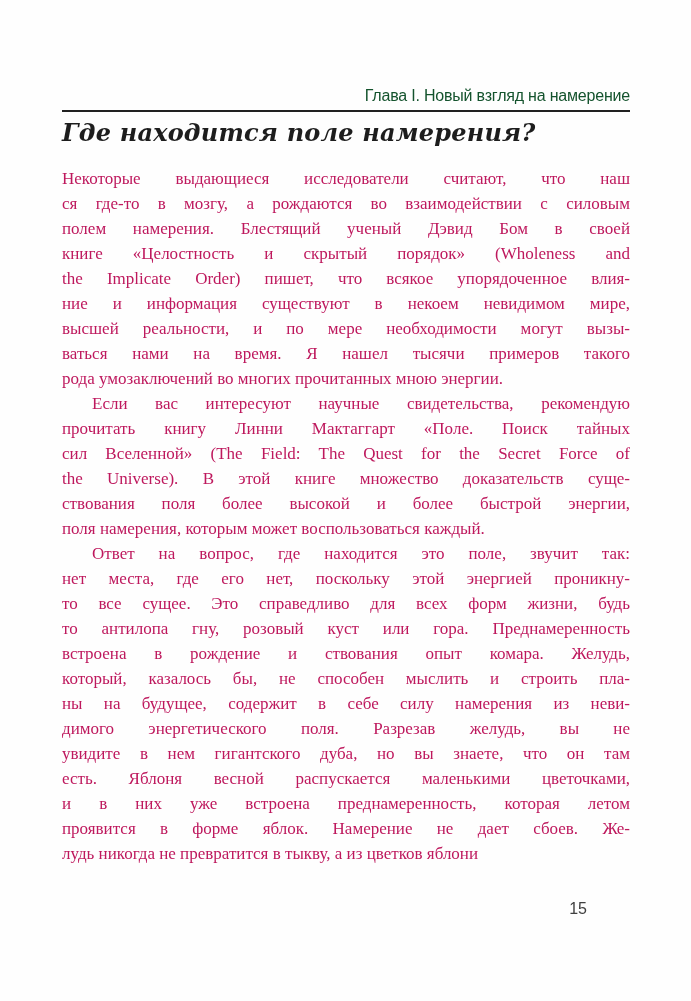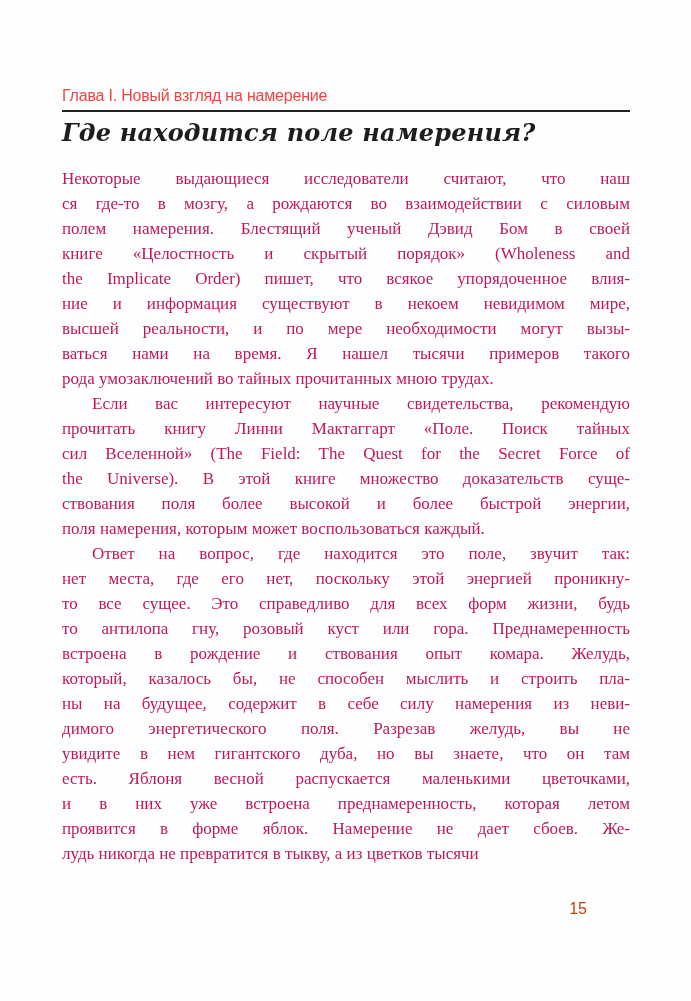--- a/index.html
+++ b/index.html
@@ -12,25 +12,25 @@
     width: 691px;
     height: 1001px;
     background: #fefefe;
     overflow: hidden;
   }
   .running-head {
     position: absolute;
     left: 62px;
     top: 87px;
     width: 568px;
-    text-align: left;
+    text-align: right;
     font-family: "Liberation Sans", sans-serif;
     font-size: 16px;
     letter-spacing: -0.2px;
-    color: #ef4444;
+    color: #14532d;
   }
   .head-rule {
     position: absolute;
     left: 62px;
     top: 110px;
     width: 568px;
     height: 0;
     border-top: 2px solid #212121;
   }
   .section-title {
@@ -69,54 +69,54 @@
   }
   .line.indent {
     text-indent: 30px;
   }
   .folio {
     position: absolute;
     top: 900px;
     right: 104px;
     font-family: "Liberation Sans", sans-serif;
     font-size: 16px;
-    color: #c2410c;
+    color: #404040;
   }
 </style>
 </head>
 <body>
 
 <div class="page">
   <div class="running-head">Глава I. Новый взгляд на намерение</div>
   <div class="head-rule"></div>
   <h1 class="section-title">Где находится поле намерения?</h1>
   <div class="body-text">
       <div class="line">Некоторые выдающиеся исследователи считают, что наш</div>
       <div class="line">ся где-то в мозгу, а рождаются во взаимодействии с силовым</div>
       <div class="line">полем намерения. Блестящий ученый Дэвид Бом в своей</div>
       <div class="line">книге «Целостность и скрытый порядок» (Wholeness and</div>
       <div class="line">the Implicate Order) пишет, что всякое упорядоченное влия-</div>
       <div class="line">ние и информация существуют в некоем невидимом мире,</div>
       <div class="line">высшей реальности, и по мере необходимости могут вызы-</div>
       <div class="line">ваться нами на время. Я нашел тысячи примеров такого</div>
-      <div class="line last">рода умозаключений во тайных прочитанных мною трудах.</div>
+      <div class="line last">рода умозаключений во многих прочитанных мною энергии.</div>
       <div class="line indent">Если вас интересуют научные свидетельства, рекомендую</div>
       <div class="line">прочитать книгу Линни Мактаггарт «Поле. Поиск тайных</div>
       <div class="line">сил Вселенной» (The Field: The Quest for the Secret Force of</div>
       <div class="line">the Universe). В этой книге множество доказательств суще-</div>
       <div class="line">ствования поля более высокой и более быстрой энергии,</div>
       <div class="line last">поля намерения, которым может воспользоваться каждый.</div>
       <div class="line indent">Ответ на вопрос, где находится это поле, звучит так:</div>
       <div class="line">нет места, где его нет, поскольку этой энергией проникну-</div>
       <div class="line">то все сущее. Это справедливо для всех форм жизни, будь</div>
       <div class="line">то антилопа гну, розовый куст или гора. Преднамеренность</div>
       <div class="line">встроена в рождение и ствования опыт комара. Желудь,</div>
       <div class="line">который, казалось бы, не способен мыслить и строить пла-</div>
       <div class="line">ны на будущее, содержит в себе силу намерения из неви-</div>
       <div class="line">димого энергетического поля. Разрезав желудь, вы не</div>
       <div class="line">увидите в нем гигантского дуба, но вы знаете, что он там</div>
       <div class="line">есть. Яблоня весной распускается маленькими цветочками,</div>
       <div class="line">и в них уже встроена преднамеренность, которая летом</div>
       <div class="line">проявится в форме яблок. Намерение не дает сбоев. Же-</div>
-      <div class="line last">лудь никогда не превратится в тыкву, а из цветков тысячи</div>
+      <div class="line last">лудь никогда не превратится в тыкву, а из цветков яблони</div>
     </div>
   <div class="folio">15</div>
 </div>
 
 </body></html>

